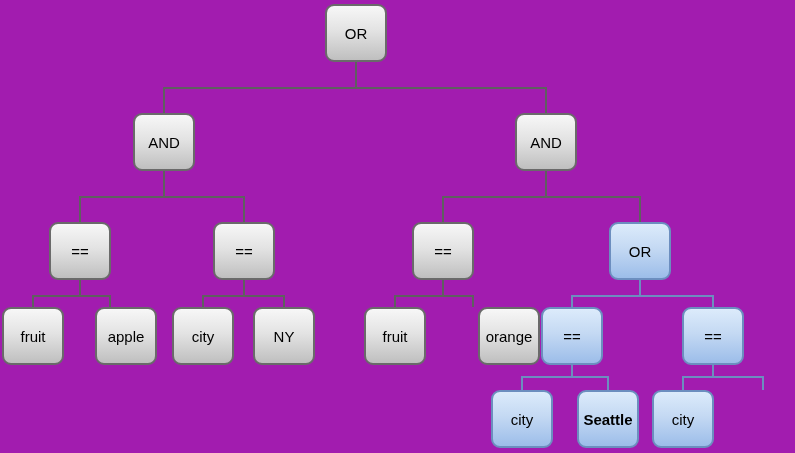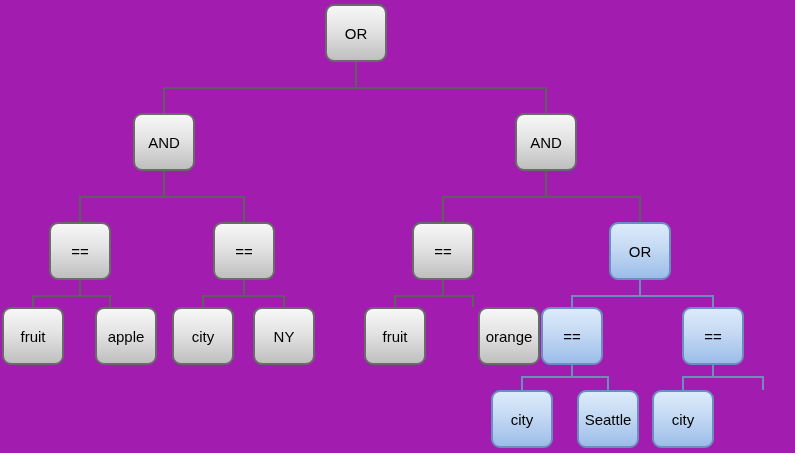--- a/index.html
+++ b/index.html
@@ -80,16 +80,16 @@
   <div class="node gray" style="left:2px;   top:307px;">fruit</div>
   <div class="node gray" style="left:79px;  top:307px;margin-left:16px;">apple</div>
   <div class="node gray" style="left:172px; top:307px;">city</div>
   <div class="node gray" style="left:253px; top:307px;">NY</div>
   <div class="node gray" style="left:364px; top:307px;">fruit</div>
   <div class="node gray" style="left:442px; top:307px;margin-left:36px;">orange</div>
   <div class="node blue" style="left:541px; top:307px;">==</div>
   <div class="node blue" style="left:682px; top:307px;">==</div>
 
   <div class="node blue" style="left:491px; top:390px;">city</div>
-  <div class="node blue" style="left:577px; top:390px;">Seattle</div>
+  <div class="node blue" style="left:577px; top:390px;font-weight:bold;">Seattle</div>
   <div class="node blue" style="left:652px; top:390px;">city</div>
 
 </div>
 
 </body></html>

